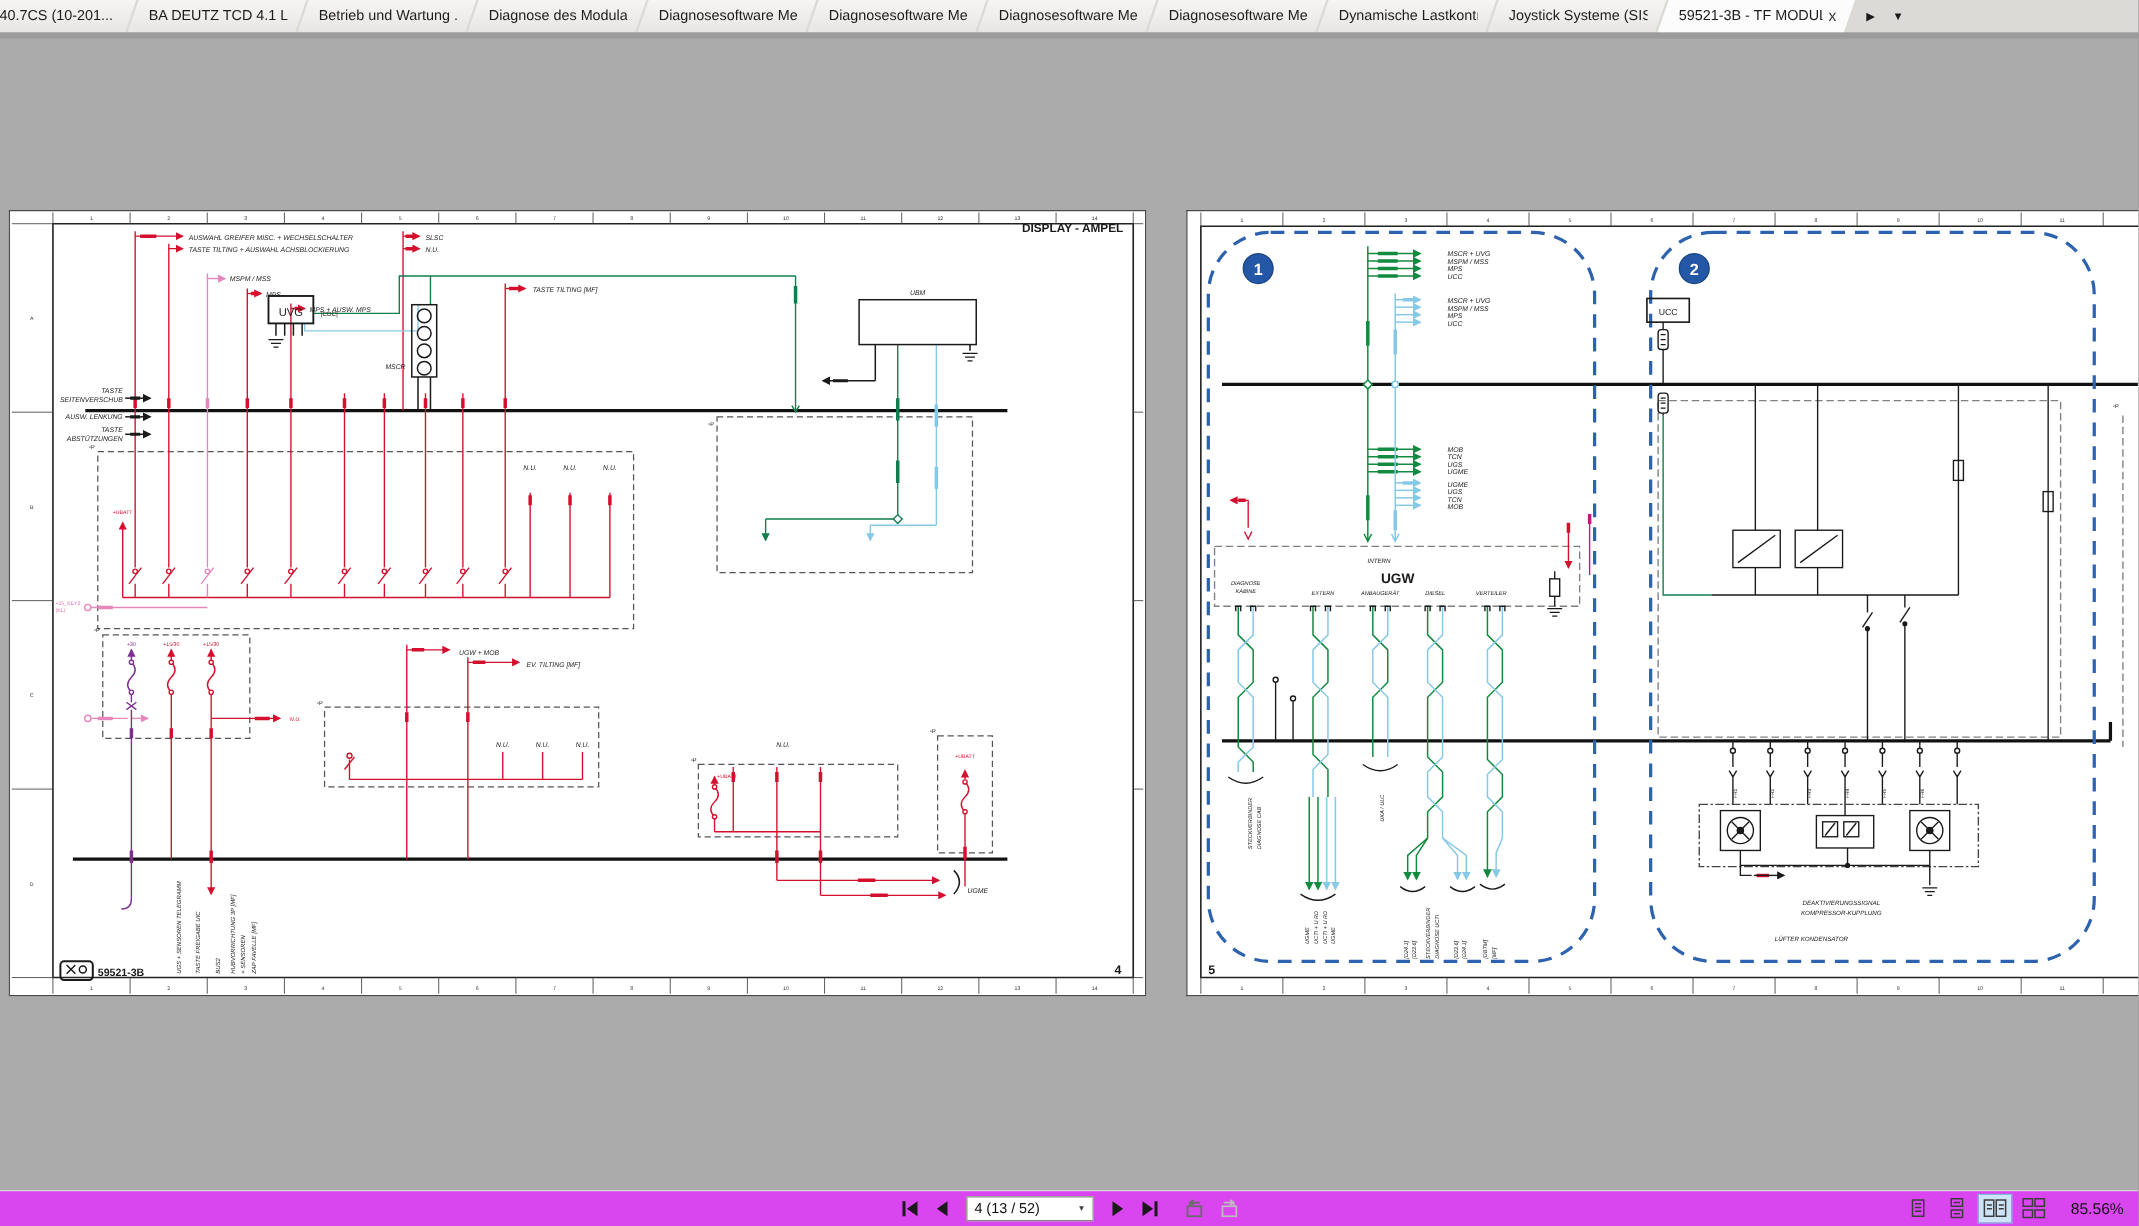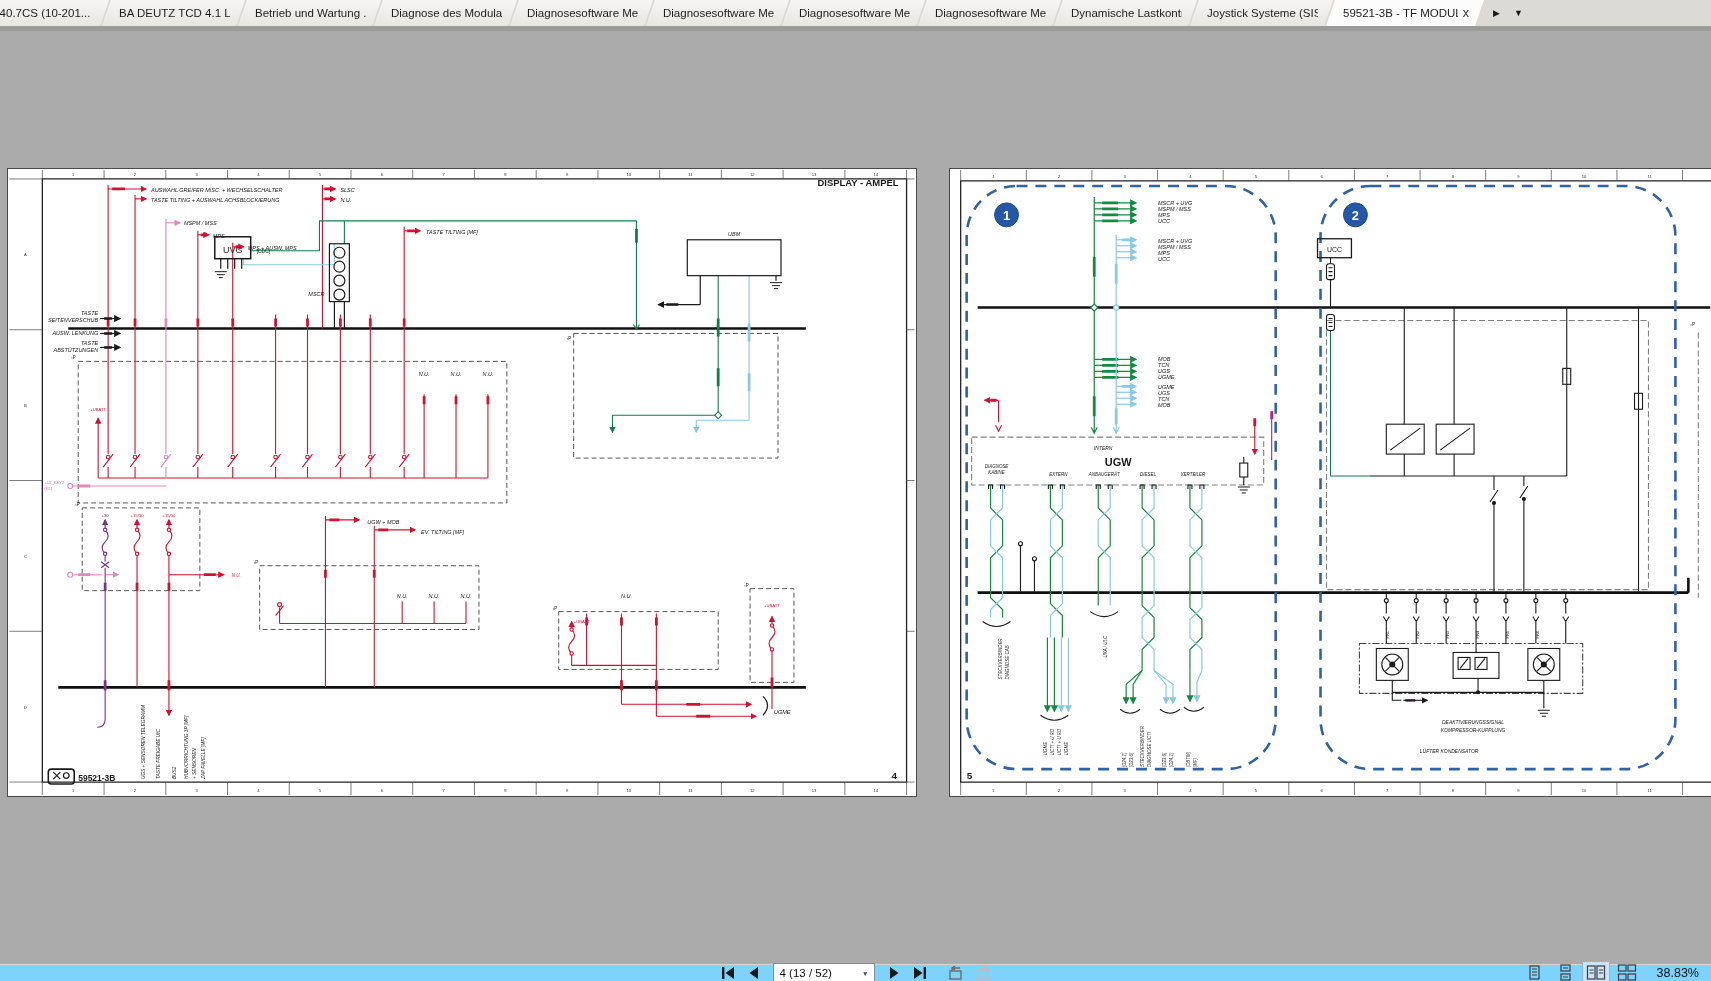--- a/index.html
+++ b/index.html
@@ -19,21 +19,21 @@
   .tab-close{margin-left:5px;font-size:12.5px;color:#333;cursor:default;}
   .tab-arrows{display:flex;align-items:center;gap:14px;padding:0 12px 0 16px;font-size:9px;color:#1a1a1a;}
   .substrip{position:absolute;top:26px;left:0;right:0;height:5px;background:#9b9b9b;}
   
   .viewer{position:absolute;top:31px;left:0;right:0;bottom:29px;background:#ababab;overflow:hidden;}
   .page{position:absolute;top:137px;background:#ffffff;border:1px solid #4a4a4a;}
   .page svg{position:absolute;inset:0;width:100%;height:100%;font-family:"Liberation Sans",sans-serif;}
   #page-left{left:7px;width:910px;height:629px;}
   #page-right{left:949px;width:762px;height:629px;border-right:none;}
   
-  .toolbar{position:absolute;left:0;right:0;bottom:0;height:17px;background:#7dd3fc;
+  .toolbar{position:absolute;left:0;right:0;bottom:0;height:29px;background:#d946ef;
            border-top:1px solid #d8d8d8;display:flex;align-items:center;justify-content:center;}
   .toolbar button{background:none;border:none;padding:2px 3px;margin:0 2px;display:inline-flex;align-items:center;}
   .nav-center{display:flex;align-items:center;}
   .page-combo{width:102px;height:20px;background:#fff;border:1px solid #8a8a8a;display:flex;
               align-items:center;font-size:11.5px;color:#111;margin:0 6px;}
   .page-combo .val{padding-left:6px;flex:1;}
   .page-combo .arr{font-size:6.5px;color:#444;padding-right:5px;}
   .view-right{position:absolute;right:8px;display:flex;align-items:center;gap:1px;}
   .view-right button{padding:2px;}
   .view-right button.active{background:#cde4f8;outline:1px solid #84b4e0;}
@@ -662,16 +662,16 @@
       <button>
         <svg width="22" height="18" viewBox="0 0 22 18">
             <g stroke="#3c3c3c" fill="none" stroke-width="1.2">
               <rect x="2.5" y="1" width="7.5" height="6"></rect>
               <rect x="2.5" y="10" width="7.5" height="6"></rect>
               <rect x="12" y="1" width="7.5" height="6"></rect>
               <rect x="12" y="10" width="7.5" height="6"></rect>
             </g>
           </svg>
       </button>
-      <span class="zoom-label">38.83%</span>
+      <span class="zoom-label">85.56%</span>
     </div>
   </div>
 </div>
 
 </body></html>

